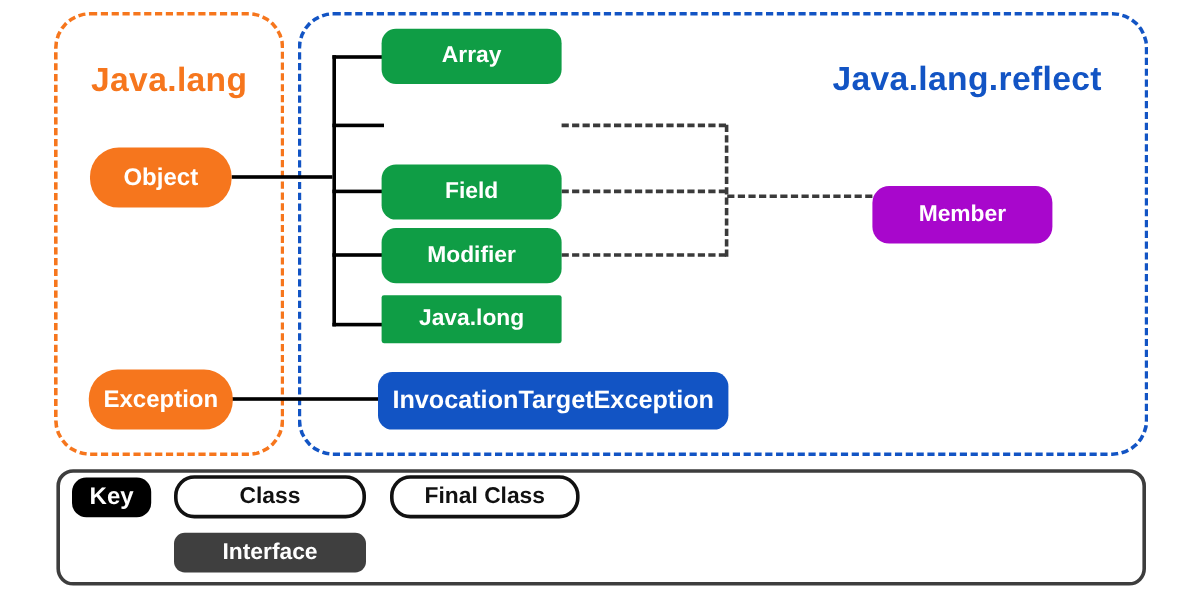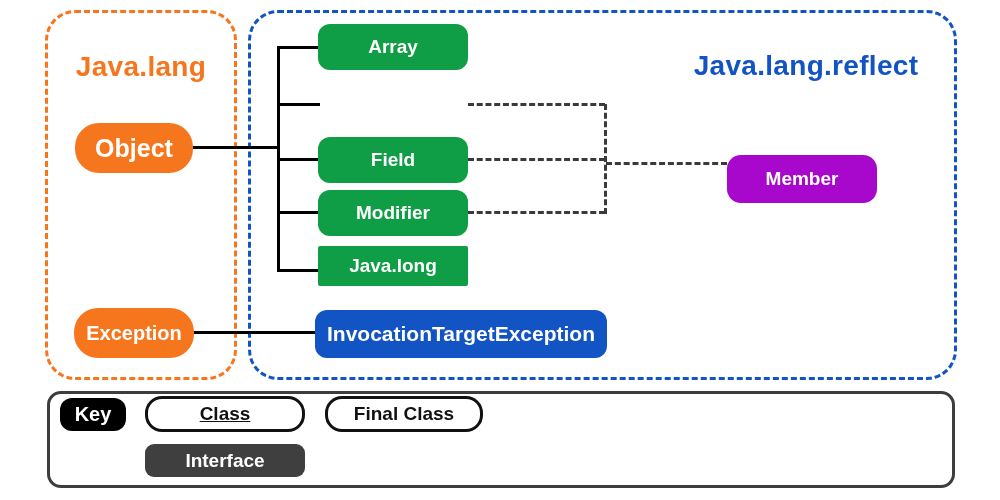--- a/index.html
+++ b/index.html
@@ -23,21 +23,21 @@
               border: 3px dashed var(--blue, #1254C4); }
 
   .gtitle { position: absolute; font-size: 28px; font-weight: 700; letter-spacing: .3px; }
   .t-lang    { left: 45px;  top: 51px; width: 192px; text-align: center; color: var(--orange, #F6761D); }
   .t-reflect { left: 646px; top: 50px; width: 320px; text-align: center; color: var(--blue, #1254C4); }
 
   
   .node { position: absolute; display: flex; align-items: center; justify-content: center;
           color: #ffffff; font-size: 19px; font-weight: 700; white-space: nowrap; }
   .n-object    { left: 75px;  top: 123px; width: 118px; height: 50px;
-                 background: var(--orange, #F6761D); border-radius: 24px; font-size: 25px; }
+                 background: var(--orange, #F6761D); border-radius: 24px; font-size: 20px; }
   .n-exception { left: 74px;  top: 308px; width: 120px; height: 50px;
                  background: var(--orange, #F6761D); border-radius: 24px; font-size: 20px; }
   .green { left: 318px; width: 150px; height: 46px;
            background: var(--green, #0F9D45); border-radius: 12px; }
   .n-array       { top: 24px; }
   .n-constructor { top: 82px; }
   .n-field       { top: 137px; }
   .n-modifier    { top: 190px; }
   .n-javalong    { top: 246px; height: 40px; border-radius: 2px; } 
   .n-member { left: 727px; top: 140px; width: 150px; height: 48px;
@@ -68,21 +68,21 @@
 
   
   .key-box { position: absolute; left: 47px; top: 391px; width: 908px; height: 97px;
              border: 3px solid var(--key-border, #3D3D3D); border-radius: 14px; background: #fff; }
   .key-tag { position: absolute; left: 10px; top: 4px; width: 66px; height: 33px;
              background: #000000; color: #ffffff; display: flex; align-items: center;
              justify-content: center; font-size: 20px; font-weight: 700; border-radius: 12px; }
   .chip { position: absolute; display: flex; align-items: center; justify-content: center;
           font-size: 19px; font-weight: 700; white-space: nowrap; }
   .chip-outline { border: 3px solid #111111; border-radius: 17px; color: #111111; background: #ffffff; }
-  .chip-class     { left: 95px;  top: 2px;  width: 160px; height: 36px; text-decoration: underline; }
+  .chip-class     { left: 95px;  top: 2px;  width: 160px; height: 36px; }
   .chip-final     { left: 275px; top: 2px;  width: 158px; height: 36px; }
   .chip-interface { left: 95px;  top: 50px; width: 160px; height: 33px;
                     background: var(--interface-fill, #3F3F3F); border-radius: 9px; color: #ffffff; }
 </style>
 </head>
 <body>
 
 <div class="canvas">
 
   <div class="group g-orange"></div>

